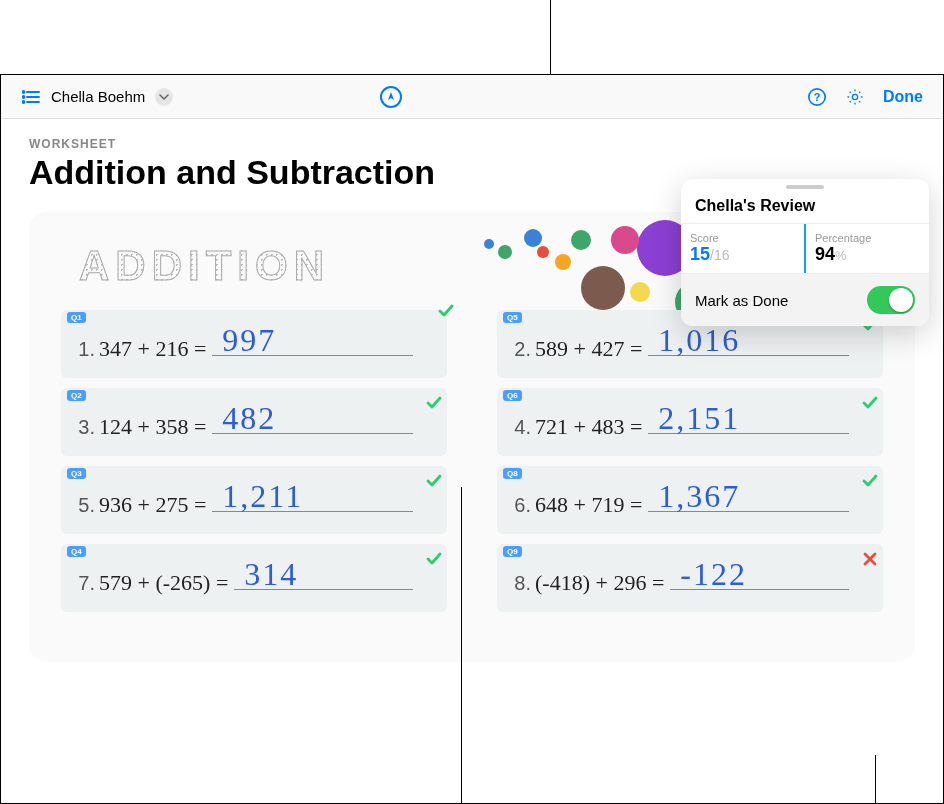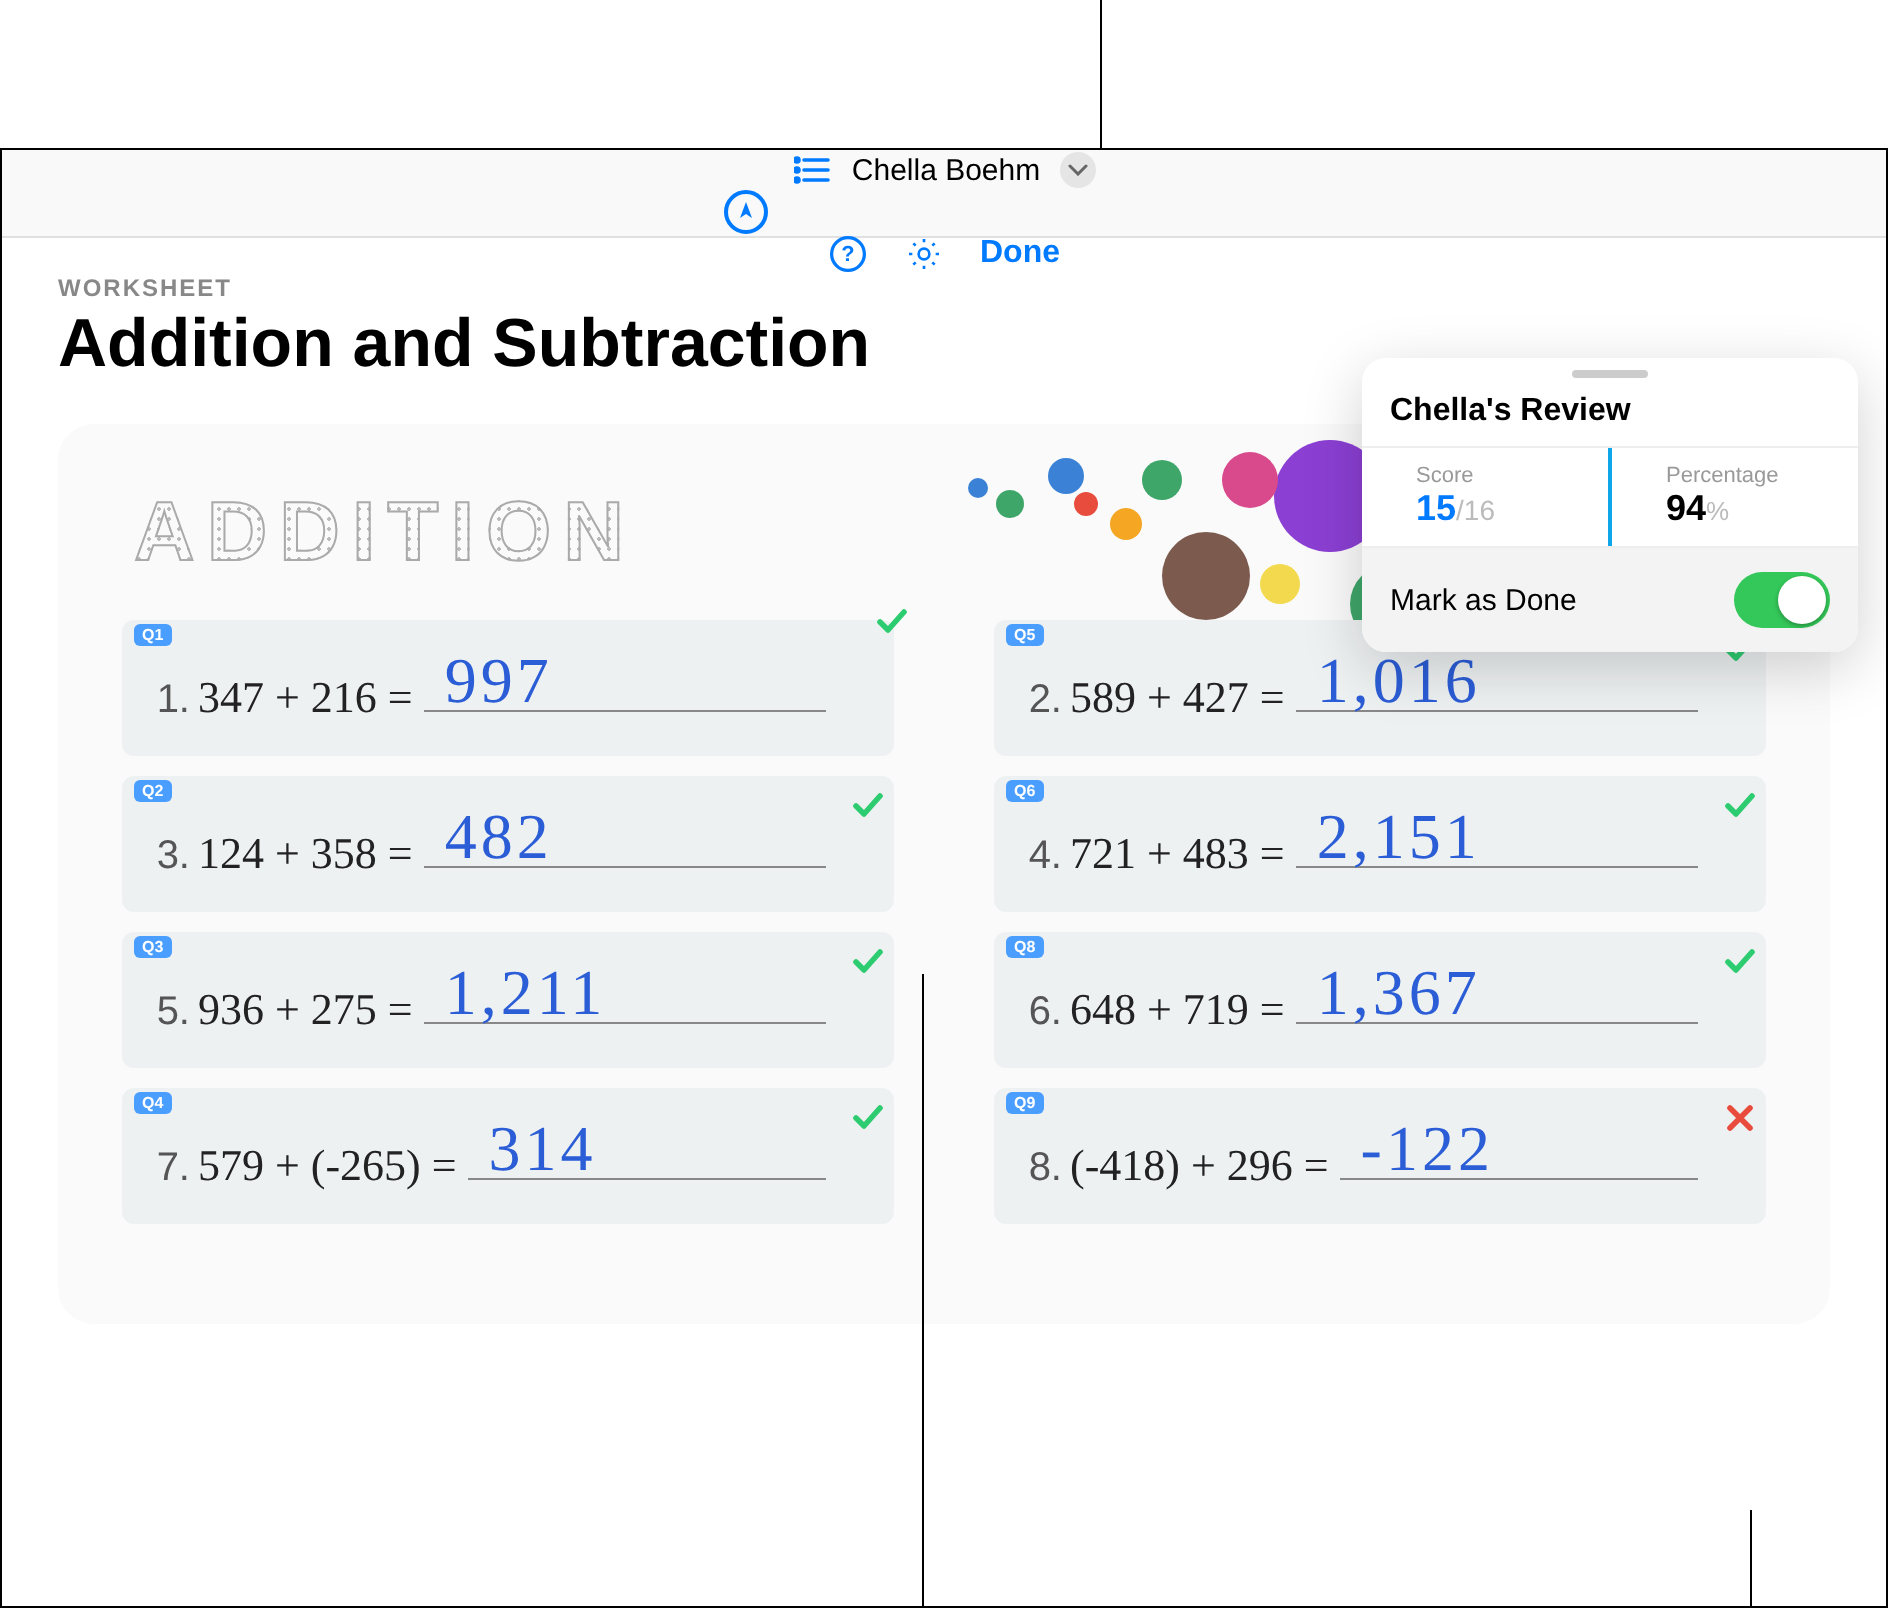--- a/index.html
+++ b/index.html
@@ -43,24 +43,23 @@
       top: 680px;
       width: 1px;
       height: 60px;
       background: #000;
       z-index: 100;
     }
     .toolbar {
       height: 44px;
       display: flex;
       align-items: center;
-      padding: 0 0;
+      padding: 0 20px;
       border-bottom: 1px solid #e0e0e0;
       background: #f9f9f9;
-      flex-direction: column;
     }
     .tb-left { display: flex; align-items: center; gap: 10px; }
     .tb-icon { color: #007aff; width: 20px; height: 20px; display: flex; align-items: center; justify-content: center; }
     .student-name { font-size: 15px; color: #000; font-weight: 500; }
     .chevron-circle {
       width: 18px; height: 18px; border-radius: 50%;
       background: #e5e5e5; display: flex; align-items: center; justify-content: center;
     }
     .tb-center { flex: 1; display: flex; justify-content: center; }
     .markup-icon {
@@ -98,21 +97,21 @@
       font-family: sans-serif;
       font-size: 42px;
       font-weight: 900;
       letter-spacing: 6px;
       -webkit-text-stroke: 1px #aaa;
       color: transparent;
       background-image: radial-gradient(#bbb 1px, transparent 1px);
       background-size: 5px 5px;
       -webkit-background-clip: text;
       background-clip: text;
-      margin-left: 20px;
+      margin-left: 32px;
       margin-bottom: 20px;
     }
 
     .bubbles {
       position: absolute;
       right: 0;
       top: -20px;
       width: 480px;
       height: 160px;
       overflow: hidden;
@@ -204,21 +203,21 @@
     }
     .grabber {
       width: 38px; height: 4px; background: #ccc; border-radius: 2px;
       margin: -6px auto 8px auto;
     }
     .review-title { font-size: 16px; font-weight: 700; padding: 0 14px 8px 14px; }
     .score-row {
       display: flex; border-top: 1px solid #eee; border-bottom: 1px solid #eee;
     }
     .score-box {
-      flex: 1; padding: 8px 27px;
+      flex: 1; padding: 8px 9px;
     }
     .score-box + .score-box { border-left: 2px solid #0ea5e9; }
     .score-label { font-size: 11px; color: #999; }
     .score-val { font-size: 18px; font-weight: 700; color: #007aff; }
     .score-val .muted { color: #bbb; font-weight: 500; font-size: 14px; }
     .pct { font-size: 18px; font-weight: 700; color: #000; }
     .pct .muted { color: #bbb; font-weight: 500; font-size: 13px; }
     .done-row {
       display: flex; align-items: center; justify-content: space-between;
       padding: 12px 14px; border-radius: 0 0 12px 12px;

